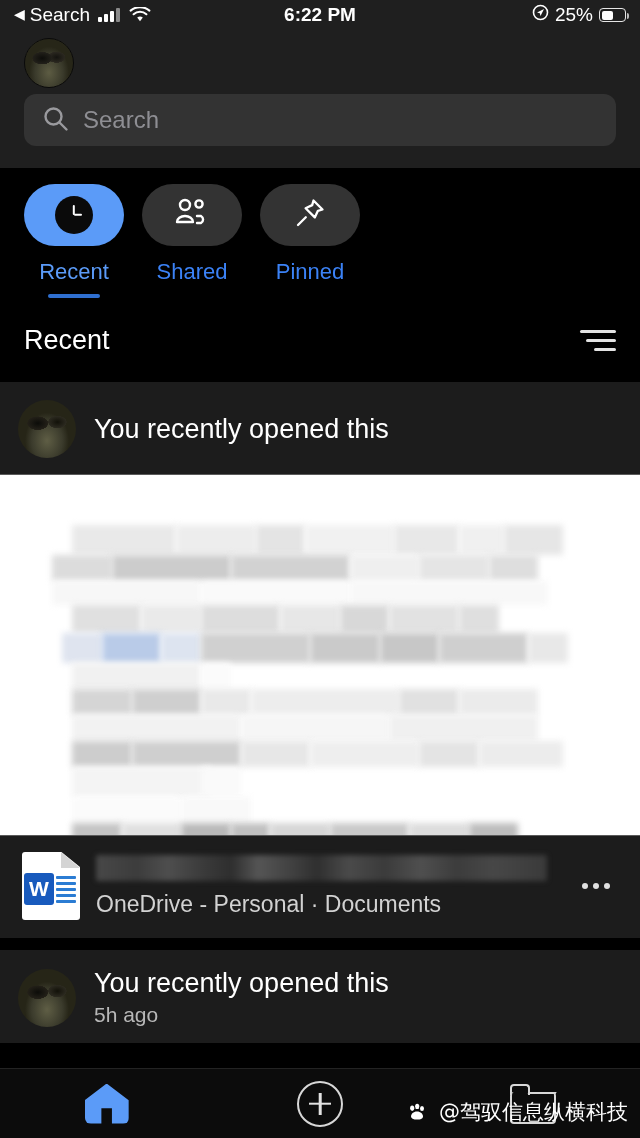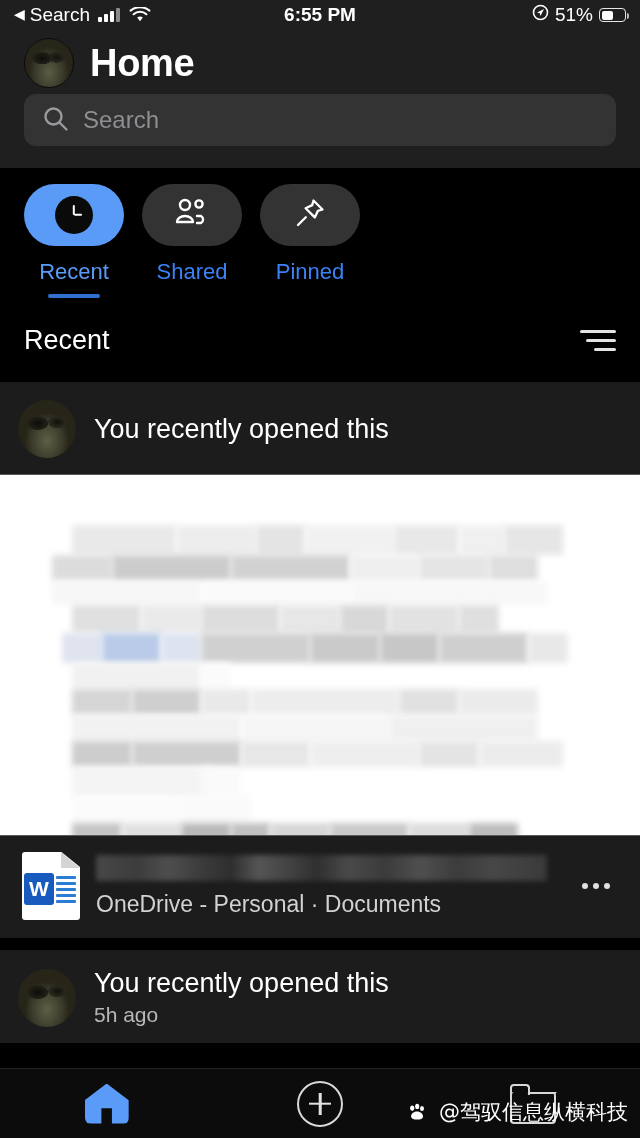--- a/index.html
+++ b/index.html
@@ -206,39 +206,38 @@
         <i></i>
     </span>
     <span class="sb-wifi">
       <svg width="22" height="16" viewBox="0 0 22 16">
         <path d="M11 14.2 L8.2 10.6 A4.6 4.6 0 0 1 13.8 10.6 Z" fill="#fff"></path>
         <path d="M4.6 7.2 A9.6 9.6 0 0 1 17.4 7.2" stroke="#fff" stroke-width="2.1" fill="none" stroke-linecap="round"></path>
         <path d="M1.6 3.6 A14.5 14.5 0 0 1 20.4 3.6" stroke="#fff" stroke-width="2.1" fill="none" stroke-linecap="round"></path>
       </svg>
     </span>
   </div>
-  <div class="sb-center">6:55 PM</div>
+  <div class="sb-center">6:22 PM</div>
   <div class="sb-right">
     <span>
       <svg width="17" height="17" viewBox="0 0 17 17">
         <circle cx="8.5" cy="8.5" r="7" stroke="#fff" stroke-width="1.6" fill="none"></circle>
         <path d="M5 8.5 L12 5 L8.5 12 L7.8 9.2 Z" fill="#fff"></path>
       </svg>
     </span>
-    <span>51%</span>
+    <span>25%</span>
     <span class="sb-batt">
         <span></span>
       </span>
   </div>
 </div>
 
 <div class="header">
   <div class="title-row">
     <div class="avatar"></div>
-    <div class="page-title">Home</div>
   </div>
   <div class="searchbar">
     <span>
       <svg width="27" height="27" viewBox="0 0 27 27">
         <circle cx="11.5" cy="11.5" r="8" stroke="#9a9a9e" stroke-width="2.4" fill="none"></circle>
         <line x1="17.5" y1="17.5" x2="24.5" y2="24.5" stroke="#9a9a9e" stroke-width="2.4" stroke-linecap="round"></line>
       </svg>
     </span>
     <span class="ph">Search</span>
   </div>

